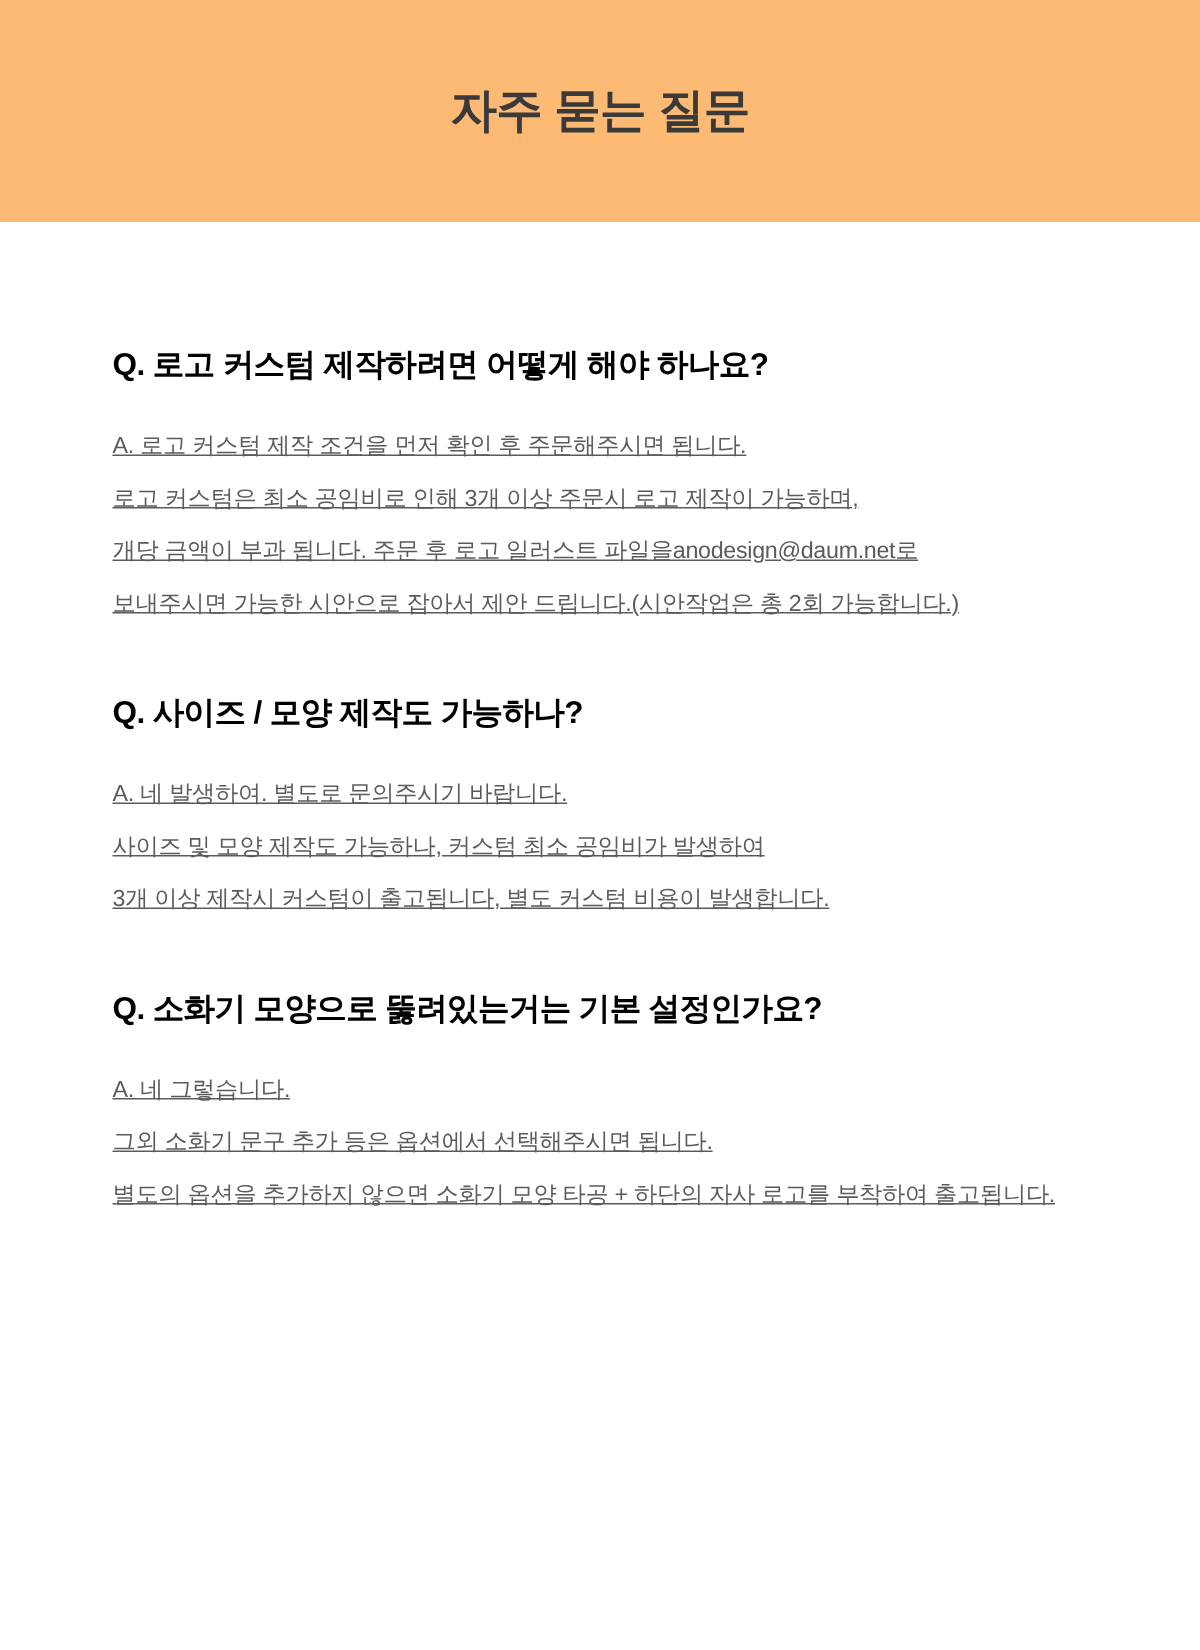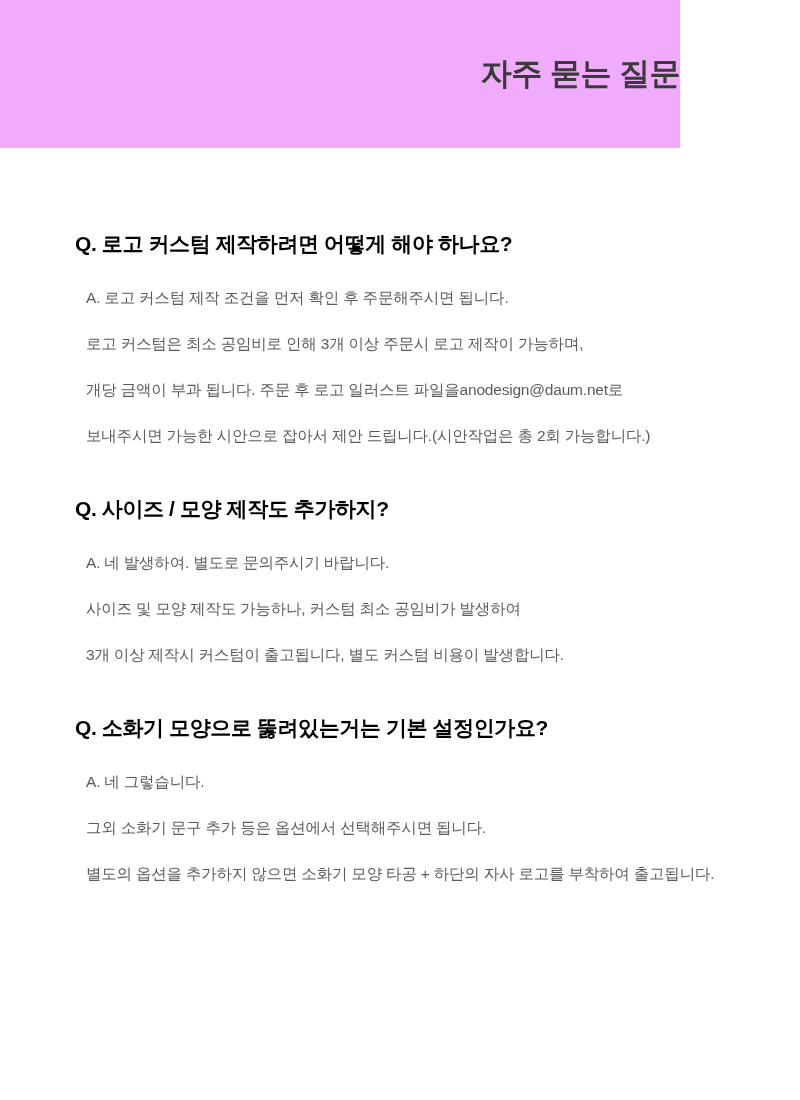--- a/index.html
+++ b/index.html
@@ -5,26 +5,26 @@
   * { box-sizing: border-box; }
   html, body { margin: 0; padding: 0; }
   body {
     width: 800px;
     height: 1100px;
     background: #ffffff;
     font-family: "Liberation Sans", "DejaVu Sans", sans-serif;
     overflow: hidden;
   }
   .page-header {
-    width: 680px;
+    width: 800px;
     height: 148px;
-    background: #f0abfc;
+    background: #fdba74;
     display: flex;
     align-items: center;
-    justify-content: flex-end;
+    justify-content: center;
   }
   .page-title {
     margin: 0;
     font-size: 31px;
     font-weight: 700;
     color: #3a3a3a;
     letter-spacing: -0.5px;
   }
   .faq-list {
     padding: 0 65px 0 75px;
@@ -37,45 +37,46 @@
   }
   .faq-question {
     margin: 0 0 22px 0;
     font-size: 21px;
     line-height: 28px;
     font-weight: 700;
     color: #000000;
     letter-spacing: -0.4px;
   }
   .faq-answer-line {
-    margin: 11px;
+    margin: 0;
     font-size: 15.5px;
     line-height: 35px;
     font-weight: 400;
     color: #5b5b5b;
     letter-spacing: -0.2px;
+    text-decoration: underline;
   }
 </style>
 </head>
 <body>
 
 <header class="page-header">
   <h1 class="page-title">자주 묻는 질문</h1>
 </header>
 
 <main class="faq-list" id="faq-list">
     <section class="faq-item">
       <h2 class="faq-question">Q. 로고 커스텀 제작하려면 어떻게 해야 하나요?</h2>
       <p class="faq-answer-line">A. 로고 커스텀 제작 조건을 먼저 확인 후 주문해주시면 됩니다.</p>
       <p class="faq-answer-line">로고 커스텀은 최소 공임비로 인해 3개 이상 주문시 로고 제작이 가능하며,</p>
       <p class="faq-answer-line">개당 금액이 부과 됩니다. 주문 후 로고 일러스트 파일을anodesign@daum.net로</p>
       <p class="faq-answer-line">보내주시면 가능한 시안으로 잡아서 제안 드립니다.(시안작업은 총 2회 가능합니다.)</p>
     </section>
     <section class="faq-item">
-      <h2 class="faq-question">Q. 사이즈 / 모양 제작도 추가하지?</h2>
+      <h2 class="faq-question">Q. 사이즈 / 모양 제작도 가능하나?</h2>
       <p class="faq-answer-line">A. 네 발생하여. 별도로 문의주시기 바랍니다.</p>
       <p class="faq-answer-line">사이즈 및 모양 제작도 가능하나, 커스텀 최소 공임비가 발생하여</p>
       <p class="faq-answer-line">3개 이상 제작시 커스텀이 출고됩니다, 별도 커스텀 비용이 발생합니다.</p>
     </section>
     <section class="faq-item">
       <h2 class="faq-question">Q. 소화기 모양으로 뚫려있는거는 기본 설정인가요?</h2>
       <p class="faq-answer-line">A. 네 그렇습니다.</p>
       <p class="faq-answer-line">그외 소화기 문구 추가 등은 옵션에서 선택해주시면 됩니다.</p>
       <p class="faq-answer-line">별도의 옵션을 추가하지 않으면  소화기 모양 타공 + 하단의 자사 로고를 부착하여 출고됩니다.</p>
     </section>

